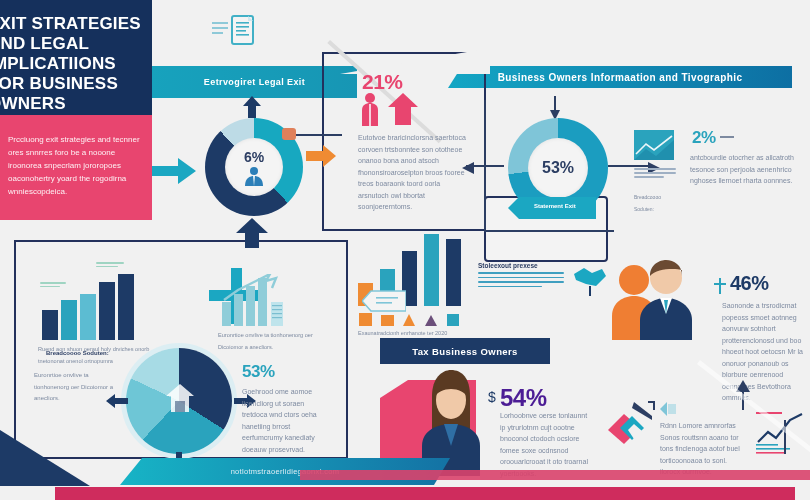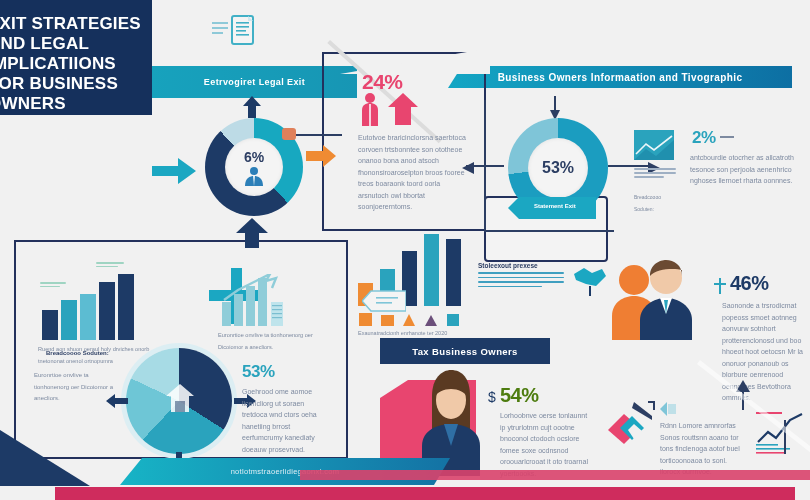--- a/index.html
+++ b/index.html
@@ -88,20 +88,23 @@
   .connector{background:#2c3e63;}
 </style>
 </head>
 <body>
 
 <div id="canvas">
 
   <div class="abs title-navy">
     <div class="ttxt">EXIT STRATEGIES AND LEGAL IMPLICATIIONS FOR BUSINESS OWNERS</div>
   </div>
+  <div class="abs title-pink">
+    <div class="ptxt">Prcciuong exit strategies and tecnner ores snnrres foro be a nooone iroonorea snpecrlam jororopoes oaconohertry yoard the rogodirna wnniescopdeica.</div>
+  </div>
 
   <div class="abs" style="left:210px;top:14px;">
     <svg width="50" height="32" viewBox="0 0 50 32">
       <rect x="2" y="8" width="16" height="2" fill="#8ec9d8"></rect>
       <rect x="2" y="13" width="16" height="2" fill="#8ec9d8"></rect>
       <rect x="2" y="18" width="11" height="2" fill="#8ec9d8"></rect>
       <rect x="22" y="2" width="21" height="28" rx="2" fill="#f4f4f4" stroke="#41b0c6" stroke-width="2"></rect>
       <rect x="26" y="8" width="13" height="1.6" fill="#41b0c6"></rect>
       <rect x="26" y="12" width="13" height="1.6" fill="#41b0c6"></rect>
       <rect x="26" y="16" width="10" height="1.6" fill="#41b0c6"></rect>
@@ -154,21 +157,21 @@
       <svg width="24" height="20" viewBox="0 0 24 20">
         <circle cx="12" cy="5" r="4" fill="#2c7fb8"></circle>
         <path d="M3 20 C3 12 8 10 12 10 C16 10 21 12 21 20 Z" fill="#2c7fb8"></path>
         <path d="M11 10 L12 20 L13 10 Z" fill="#eaf4f8"></path>
       </svg>
     </div>
   </div>
   <div class="abs" style="left:282px;top:128px;width:14px;height:12px;border-radius:3px;background:#e0805a;"></div>
   <div class="abs connector" style="left:296px;top:134px;width:46px;height:1.6px;"></div>
 
-  <div class="abs stat" style="left:362px;top:70px;font-size:21px;color:#e8456f;">24%</div>
+  <div class="abs stat" style="left:362px;top:70px;font-size:21px;color:#e8456f;">21%</div>
   <div class="abs" style="left:360px;top:92px;">
     <svg width="24" height="34" viewBox="0 0 24 34">
       <circle cx="10" cy="6" r="5" fill="#e8456f"></circle>
       <path d="M2 34 V18 C2 13 6 11 10 11 C14 11 18 13 18 18 V34 Z" fill="#e8456f"></path>
       <rect x="9" y="12" width="2" height="22" fill="#f6d1dd"></rect>
     </svg>
   </div>
   <div class="abs" style="left:388px;top:93px;">
     <svg width="30" height="32" viewBox="0 0 30 32">
       <path d="M15 0 L30 14 H23 V32 H7 V14 H0 Z" fill="#e8456f"></path>
@@ -362,21 +365,21 @@
       <path d="M10 108 V78 C10 62 26 56 39 56 C52 56 68 62 68 78 V108 Z" fill="#1d3a66"></path>
       <path d="M32 56 L39 78 L46 56 Z" fill="#2f6fa5"></path>
       <path d="M22 30 C22 12 31 5 39 5 C48 5 56 12 56 30 C50 18 28 18 22 30 Z" fill="#5a3a22"></path>
     </svg>
   </div>
   <div class="abs" style="left:488px;top:388px;">
     <svg width="12" height="18" viewBox="0 0 12 18">
       <text x="0" y="14" font-size="14" font-family="Liberation Sans, sans-serif" fill="#1d3a66">$</text>
     </svg>
   </div>
-  <div class="abs stat" style="left:500px;top:384px;font-size:20px;color:#4d7c0f;">54%</div>
+  <div class="abs stat" style="left:500px;top:384px;font-size:24px;color:#4c1d95;">54%</div>
   <div class="abs blurb" style="left:500px;top:410px;width:88px;">Lorhoobnve oerse tonlaunnt ip ytrurlotnm cujt oootne bnoconol ctodoch ocslore fomee soxe ocdnsnod oroouarlcrooat it oto troarnal yoertoooks.</div>
 
   <div class="abs" style="left:604px;top:398px;">
     <svg width="56" height="54" viewBox="0 0 56 54">
       <path d="M30 4 L48 18 L48 22 L28 10 Z" fill="#2c3e63"></path>
       <path d="M44 4 H50 V12" stroke="#2c3e63" stroke-width="2" fill="none"></path>
       <path d="M4 32 L20 16 L36 30 L20 46 Z" fill="#e8456f"></path>
       <path d="M16 30 L28 18 L40 30 L28 42 Z" fill="#1ba7c2"></path>
       <path d="M24 32 L30 26 L38 33 L30 41 Z" fill="#f1f1f1"></path>
     </svg>

